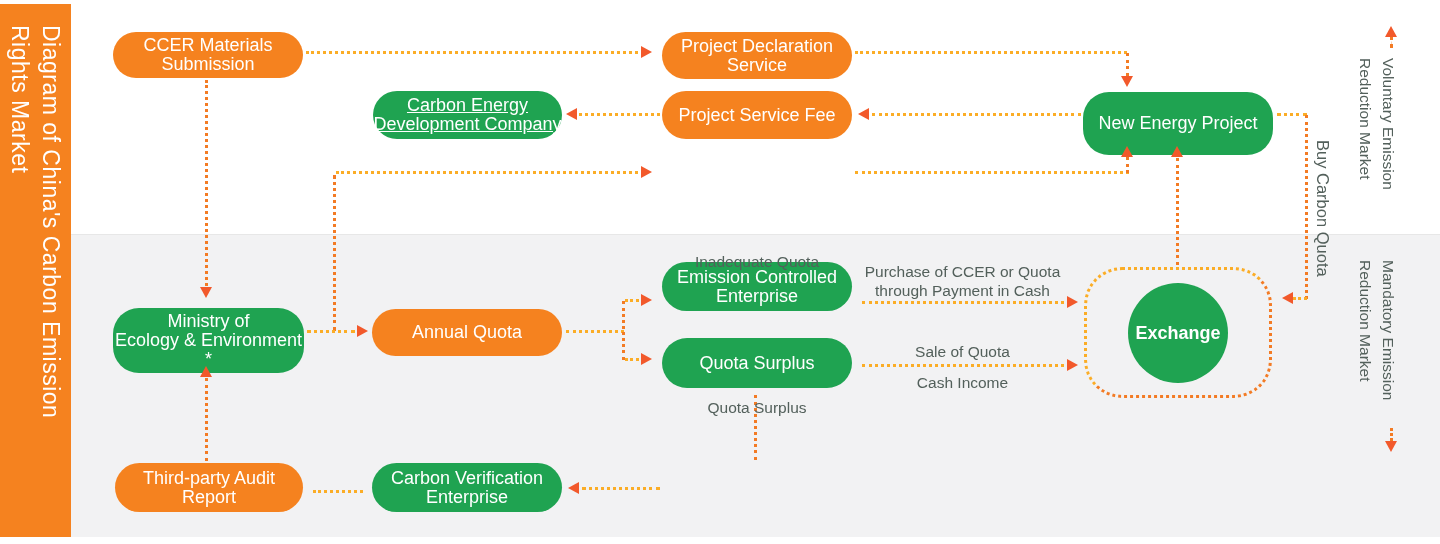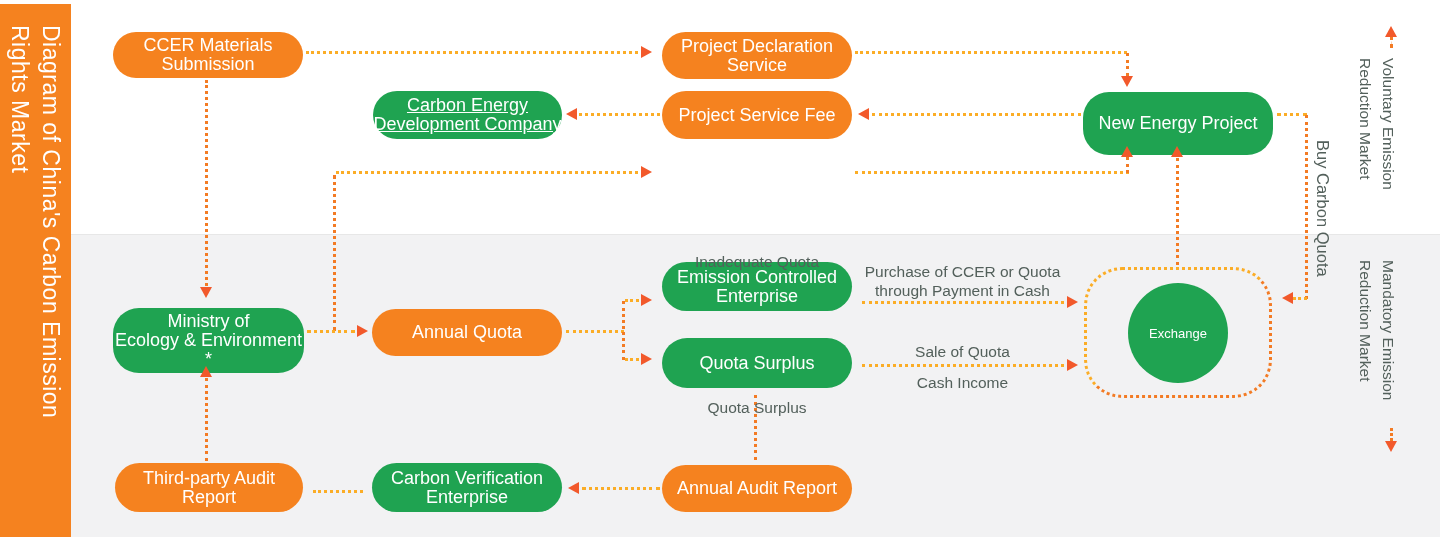--- a/index.html
+++ b/index.html
@@ -37,21 +37,21 @@
   .ar-r{border-top:6px solid transparent;border-bottom:6px solid transparent;border-left:11px solid var(--arrow);}
   .ar-l{border-top:6px solid transparent;border-bottom:6px solid transparent;border-right:11px solid var(--arrow);}
   .ar-u{border-left:6px solid transparent;border-right:6px solid transparent;border-bottom:11px solid var(--arrow);}
   .ar-d{border-left:6px solid transparent;border-right:6px solid transparent;border-top:11px solid var(--arrow);}
 
   .exchange-border{position:absolute;left:1084px;top:267px;width:188px;height:131px;
     border:3px dotted;border-color:var(--line-y) var(--line-o) var(--line-o) var(--line-y);
     border-radius:38px;}
   .exchange-circle{position:absolute;left:1128px;top:283px;width:100px;height:100px;
     border-radius:50%;background:var(--green);display:flex;align-items:center;
-    justify-content:center;color:#fff;font-size:13px;}
+    justify-content:center;color:#fff;font-size:18px;font-weight:bold;}
 </style>
 </head>
 <body>
 
 <div class="canvas">
 
   <div class="bg-bottom"></div>
 
   <div class="sidebar">
     <div class="sidebar-text">Diagram of China's Carbon Emission
@@ -70,21 +70,20 @@
   <div class="node green" style="left:113px;top:308px;width:191px;height:65px;">Ministry of
 Ecology &amp; Environment *</div>
   <div class="node orange" style="left:372px;top:309px;width:190px;height:47px;">Annual Quota</div>
   <div class="node green" style="left:662px;top:262px;width:190px;height:49px;">Emission Controlled
 Enterprise</div>
   <div class="node green" style="left:662px;top:338px;width:190px;height:50px;">Quota Surplus</div>
   <div class="node orange" style="left:115px;top:463px;width:188px;height:49px;">Third-party Audit
 Report</div>
   <div class="node green" style="left:372px;top:463px;width:190px;height:49px;">Carbon Verification
 Enterprise</div>
-  <div class="node orange" style="left:662px;top:465px;width:190px;height:47px;">Annual Audit Report</div>
 
   <div class="exchange-border"></div>
   <div class="exchange-circle">Exchange</div>
 
   <div class="hl" style="left:306px;top:51px;width:332px;"></div>
   <div class="ar ar-r" style="left:641px;top:46px;"></div>
 
   <div class="hl" style="left:855px;top:51px;width:272px;"></div>
   <div class="vl" style="left:1126px;top:53px;height:23px;"></div>
   <div class="ar ar-d" style="left:1121px;top:76px;"></div>

